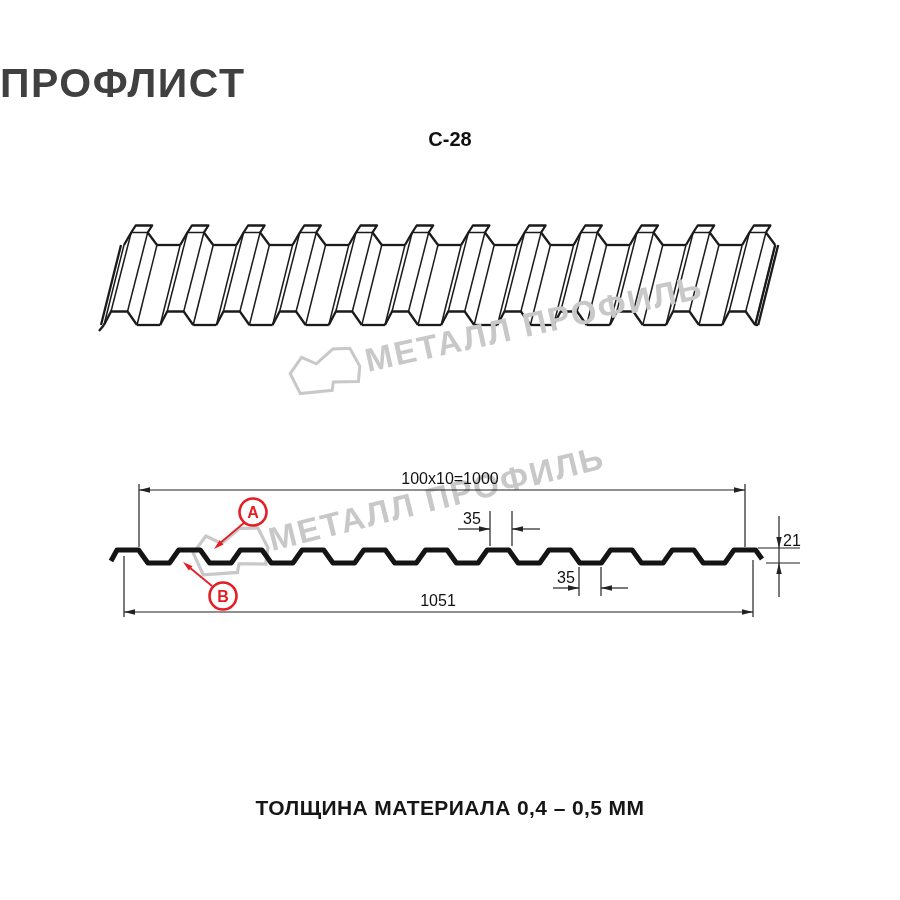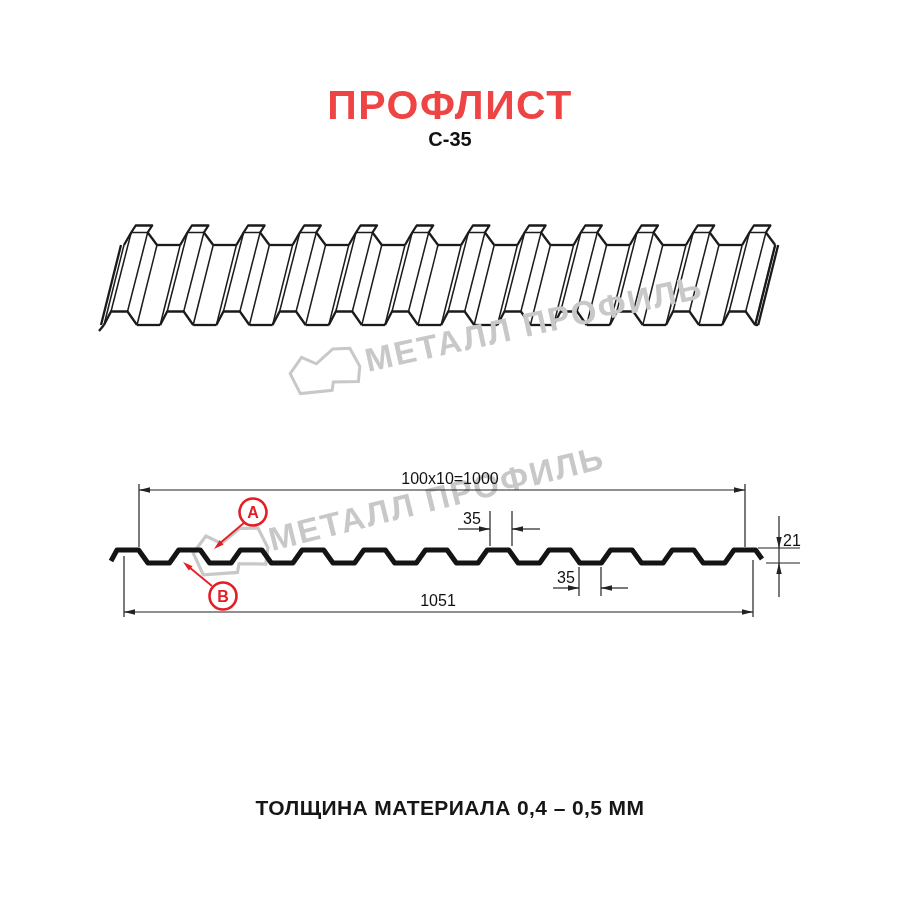--- a/index.html
+++ b/index.html
@@ -1,38 +1,38 @@
 <!DOCTYPE html>
 <html><head>
 <meta charset="utf-8">
 <style>
   html,body{margin:0;padding:0;background:#fff;}
   .canvas{position:relative;width:900px;height:900px;background:#ffffff;overflow:hidden;
           font-family:"Liberation Sans", sans-serif;}
-  .page-title{position:absolute;left:0;top:82px;width:900px;text-align:center;margin:0;
-          font-size:41px;font-weight:800;letter-spacing:1.5px;color:#ef4444;}
+  .page-title{position:absolute;left:0;top:60px;width:900px;text-align:left;margin:0;
+          font-size:41px;font-weight:800;letter-spacing:1.5px;color:#404040;}
   .page-subtitle{position:absolute;left:0;top:128px;width:900px;text-align:center;margin:0;
           font-size:20px;font-weight:600;color:#111;}
   .footer-note{position:absolute;left:0;top:796px;width:900px;text-align:center;margin:0;
           font-size:21px;font-weight:600;letter-spacing:0.4px;color:#161616;}
   svg{position:absolute;left:0;top:0;}
   .wm-text{font-family:"Liberation Sans",sans-serif;font-weight:bold;font-size:33px;
           fill:#c8c8c8;letter-spacing:2px;}
   .wm-logo{fill:none;stroke:#c8c8c8;stroke-width:3;stroke-linejoin:miter;}
   .dim-line{stroke:#222;stroke-width:1.2;fill:none;}
   .dim-label{font-family:"Liberation Sans",sans-serif;font-size:16px;fill:#111;}
   .red-label{font-family:"Liberation Sans",sans-serif;font-size:16px;font-weight:bold;}
 </style>
 </head>
 <body>
 
 <div class="canvas">
 
   <h1 class="page-title">ПРОФЛИСТ</h1>
-  <div class="page-subtitle">С-35</div>
+  <div class="page-subtitle">С-28</div>
 
   <svg width="900" height="900" viewBox="0 0 900 900">
     <g id="g-sheet">
         <path stroke="#1b1b1b" stroke-width="2.3" fill="none" stroke-linejoin="round" d="M 99 331 L 104 325"></path>
         <path stroke="#1b1b1b" stroke-width="2.3" fill="none" stroke-linejoin="round" d="M 101 325 L 121 245"></path>
         <path stroke="#1b1b1b" stroke-width="1.5" fill="none" d="M 104 325 L 124 245"></path>
         <path stroke="#1b1b1b" stroke-width="1.5" fill="none" d="M 111 311.5 L 131.2 232.5"></path>
         <path stroke="#1b1b1b" stroke-width="1.5" fill="none" d="M 127.5 311.5 L 147.7 232.5"></path>
         <path stroke="#1b1b1b" stroke-width="1.5" fill="none" d="M 137 325 L 157 245"></path>
         <path stroke="#1b1b1b" stroke-width="2.3" fill="none" stroke-linejoin="round" d="M 104 325 L 111 311.5 L 127.5 311.5 L 137 325"></path>

